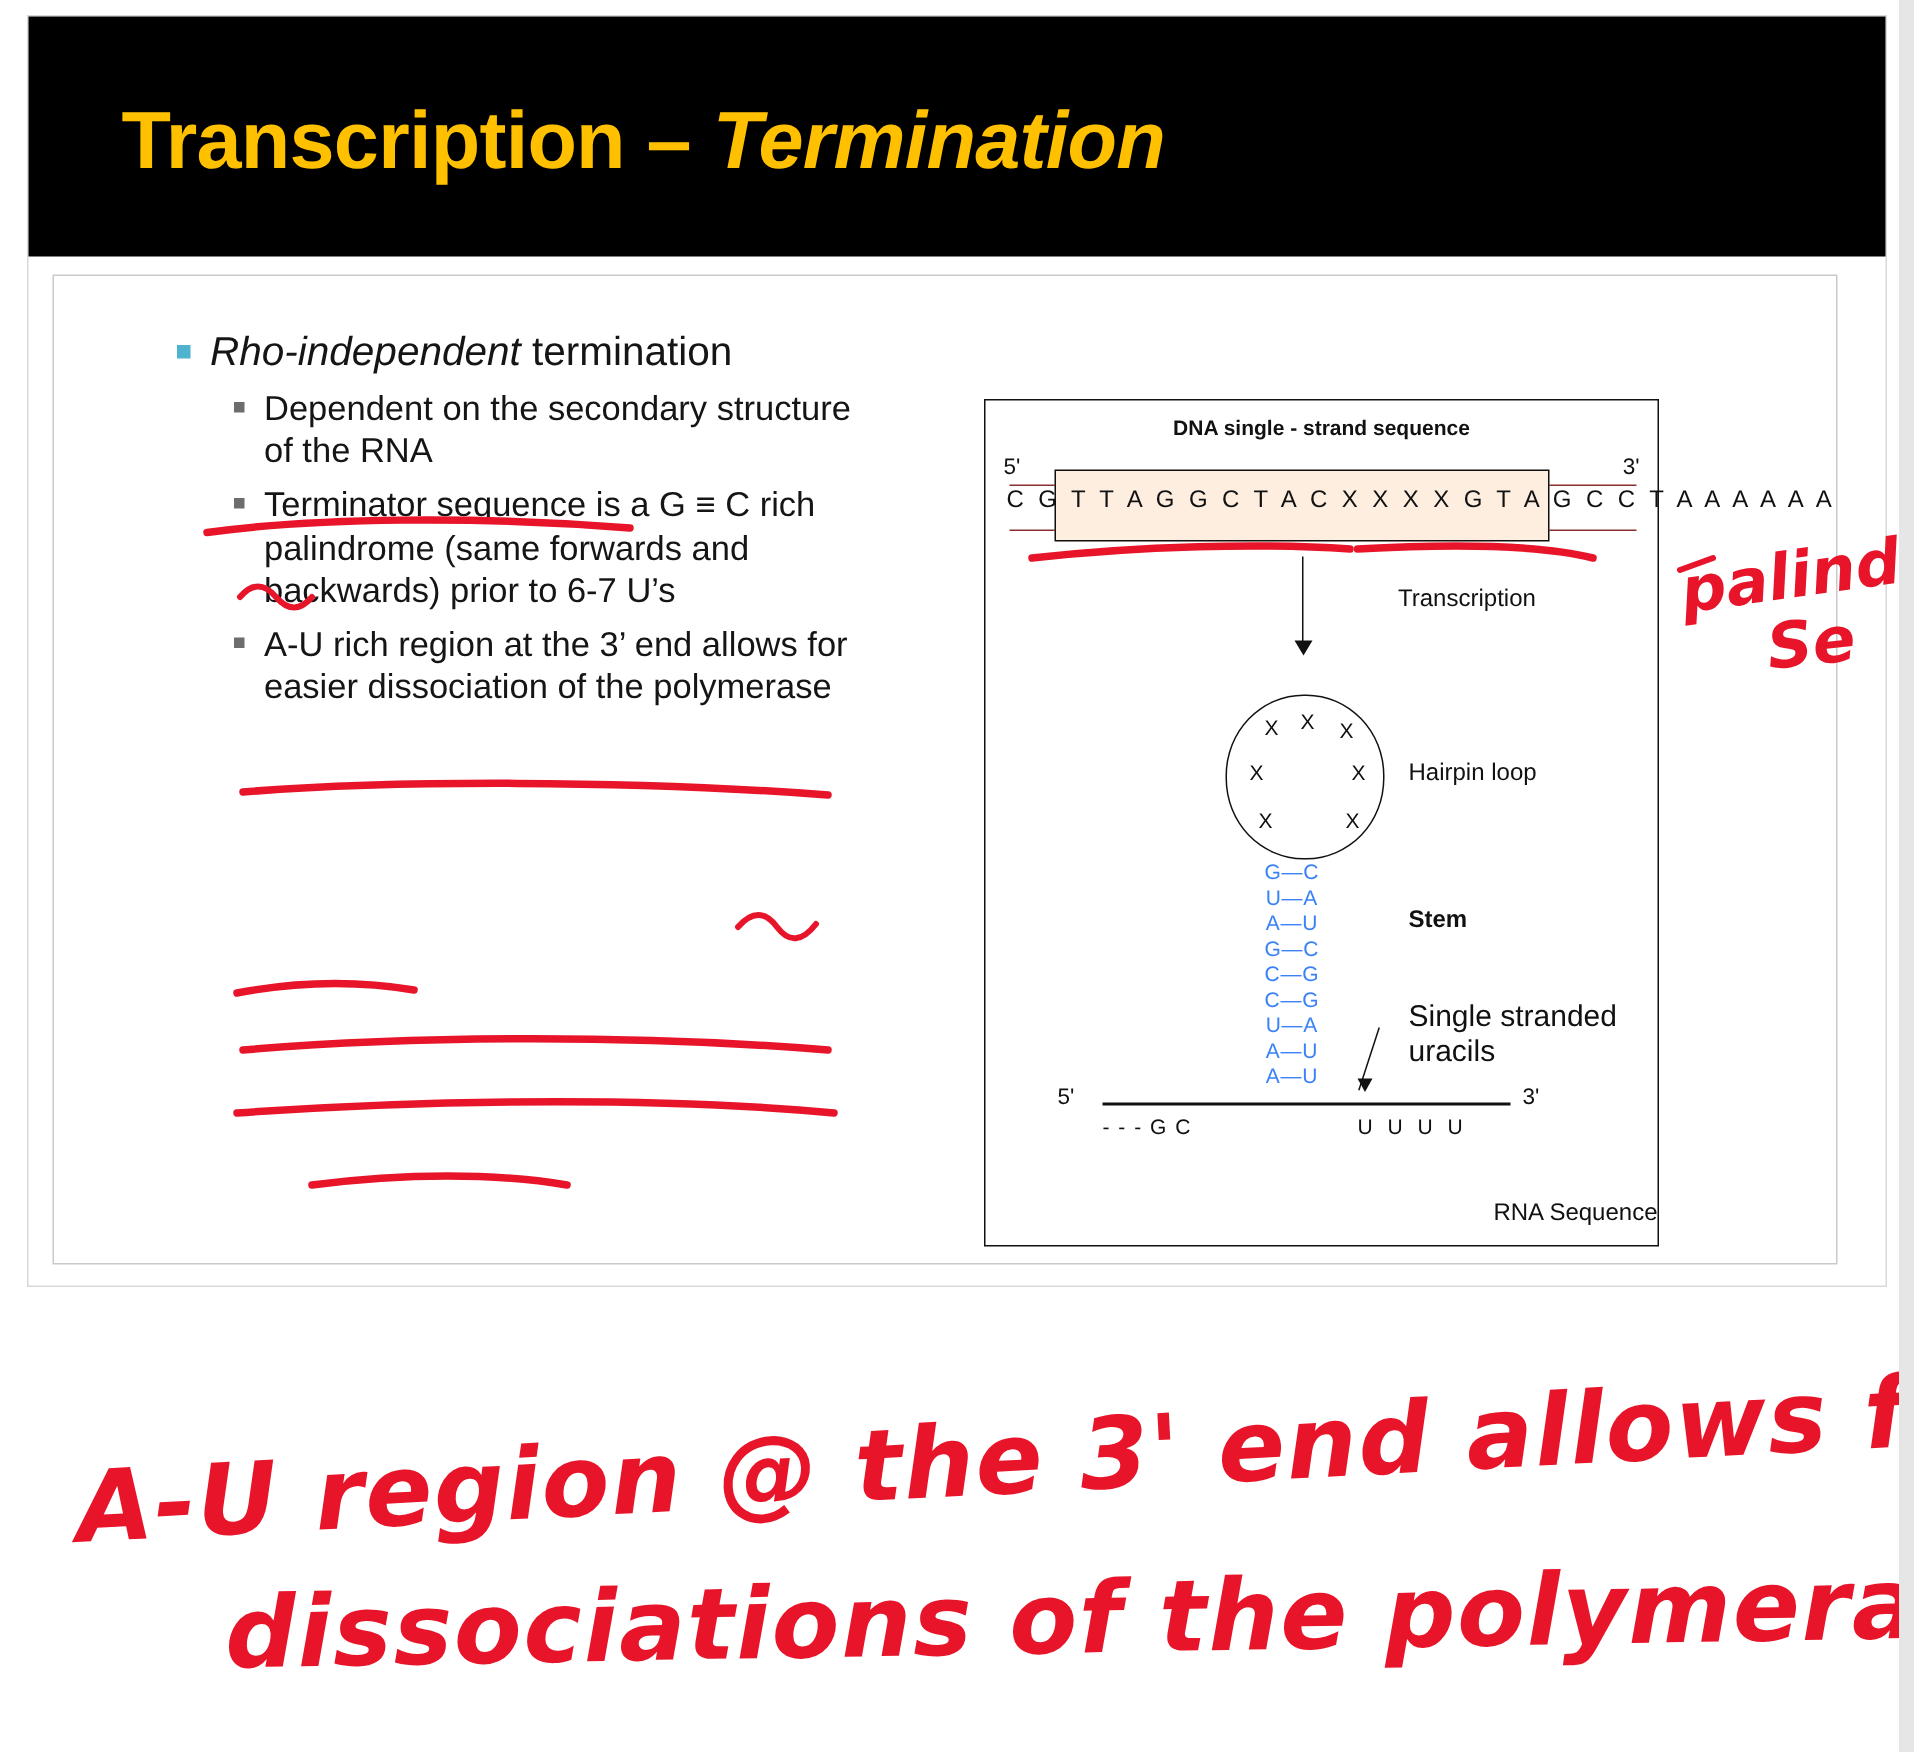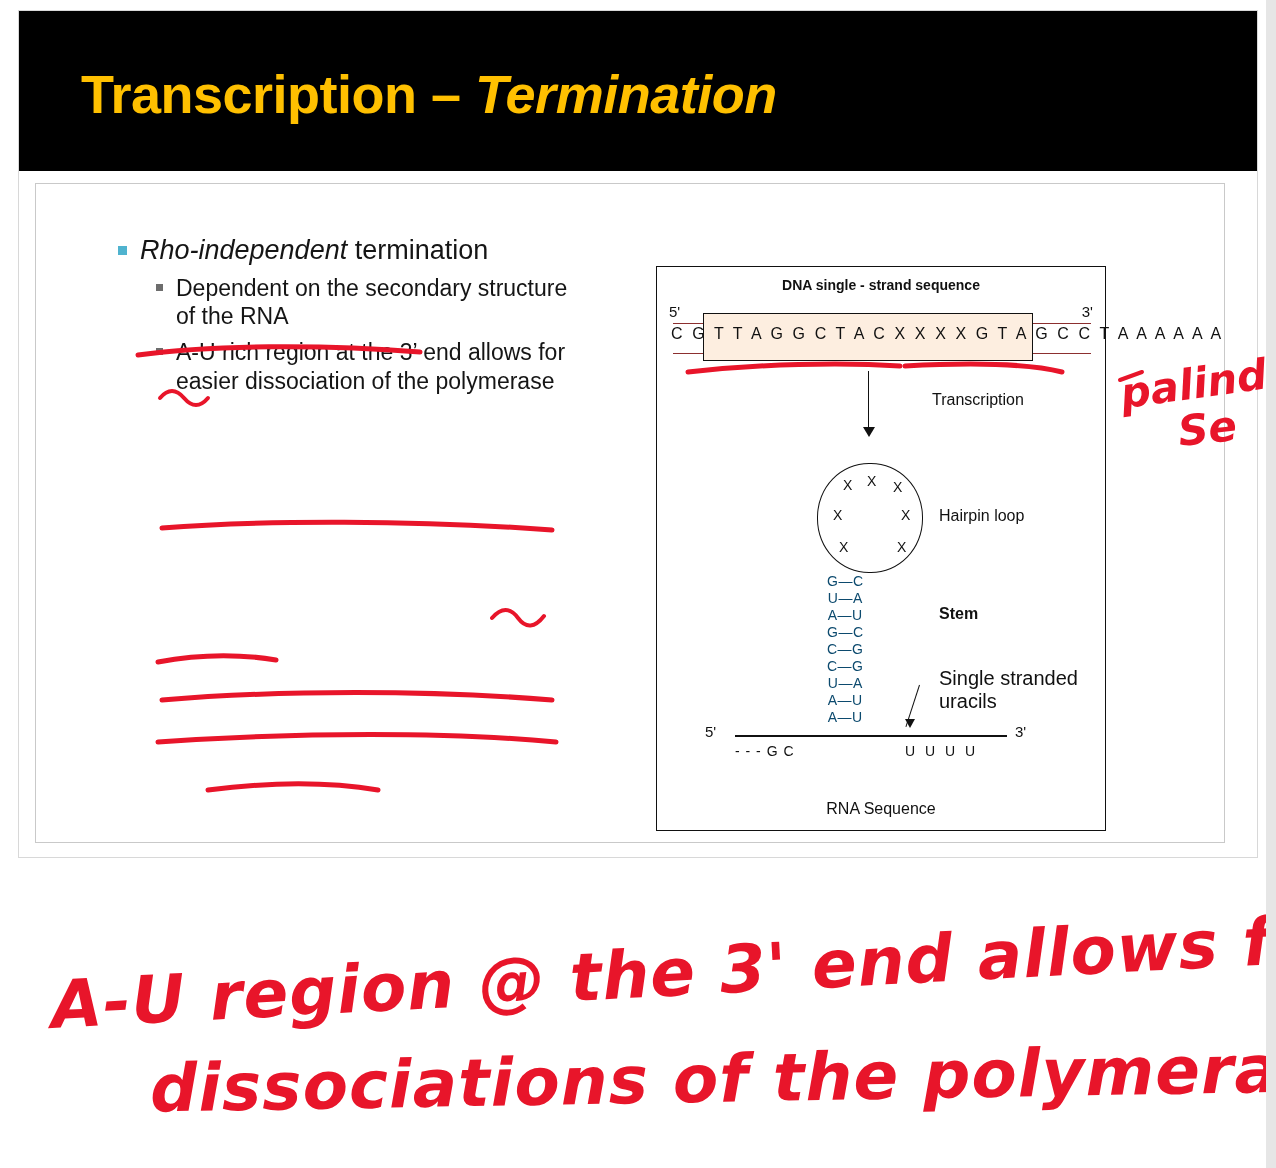--- a/index.html
+++ b/index.html
@@ -76,21 +76,21 @@
   .b1 .sq {
     position: absolute;
     left: 14px;
     top: 14px;
     width: 15px;
     height: 15px;
     background: #ffc000;
   }
   .b2 {
     position: relative;
-    margin-top: 26px;
+    margin-top: 10px;
     margin-left: 56px;
     padding-left: 28px;
     font-size: 27px;
     line-height: 1.2;
     color: #151515;
   }
   .b2 .sq {
     position: absolute;
     left: 6px;
     top: 12px;
@@ -231,25 +231,25 @@
   }
   .lbl-hairpin {
     position: absolute;
     left: 282px;
     top: 240px;
     font-size: 16px;
     color: #111;
   }
   .stem {
     position: absolute;
-    left: 170px;
+    left: 186px;
     top: 306px;
     font-size: 14px;
     line-height: 17px;
-    color: #0c4a6e;
+    color: #3b82f6;
     text-align: center;
     letter-spacing: 0.5px;
   }
   .lbl-stem {
     position: absolute;
     left: 282px;
     top: 338px;
     font-size: 16px;
     color: #111;
     font-weight: bold;
@@ -315,21 +315,21 @@
     left: 248px;
     top: 476px;
     font-size: 14px;
     letter-spacing: 3px;
     color: #111;
   }
   .fig-footer {
     position: absolute;
     bottom: 12px;
     width: 100%;
-    text-align: center;
+    text-align: right;
     font-size: 16px;
     color: #111;
   }
 
   
   .ink {
     position: absolute;
     left: 0; top: 0;
     width: 1276px;
     height: 1168px;
@@ -398,20 +398,21 @@
         <span class="ital">Rho-independent</span><span> termination</span>
       </div>
 
       <div class="b3">
         <span class="sq"></span>
         <span>Dependent on the secondary structure of the RNA</span>
       </div>
 
       <div class="b3">
         <span class="sq"></span>
+        <span>Terminator sequence is a G ≡ C rich palindrome (same forwards and backwards) prior to 6-7 U’s</span>
       </div>
 
       <div class="b3">
         <span class="sq"></span>
         <span>A-U rich region at the 3’ end allows for easier dissociation of the polymerase</span>
       </div>
 
     </div>
 
     <div class="figure">

